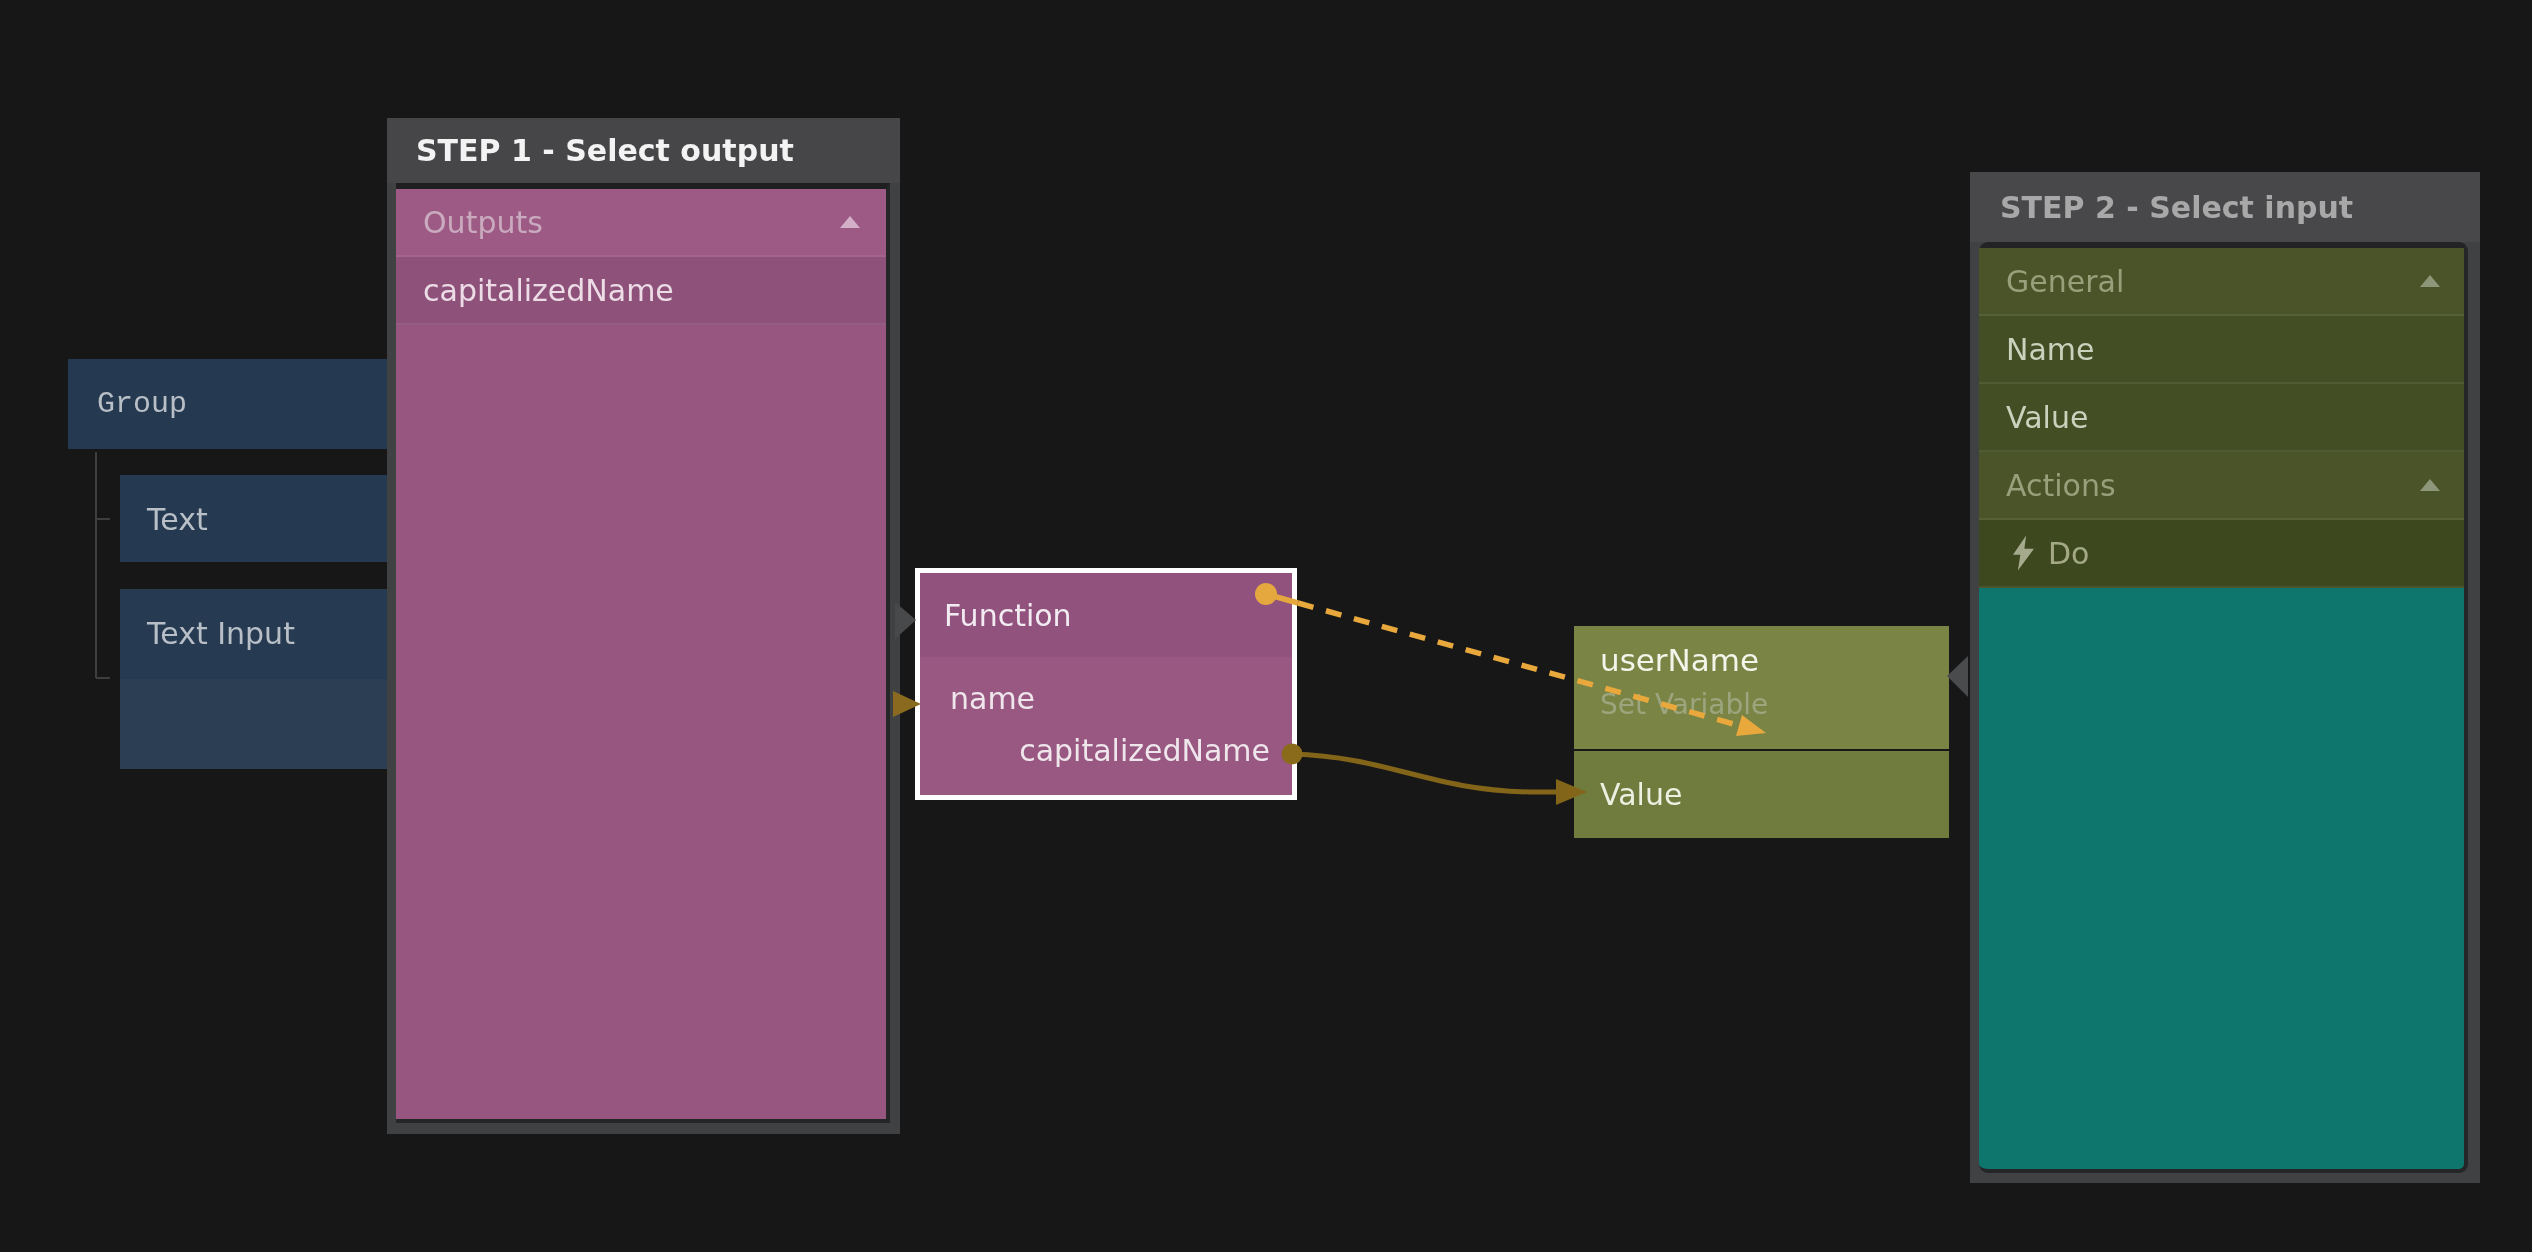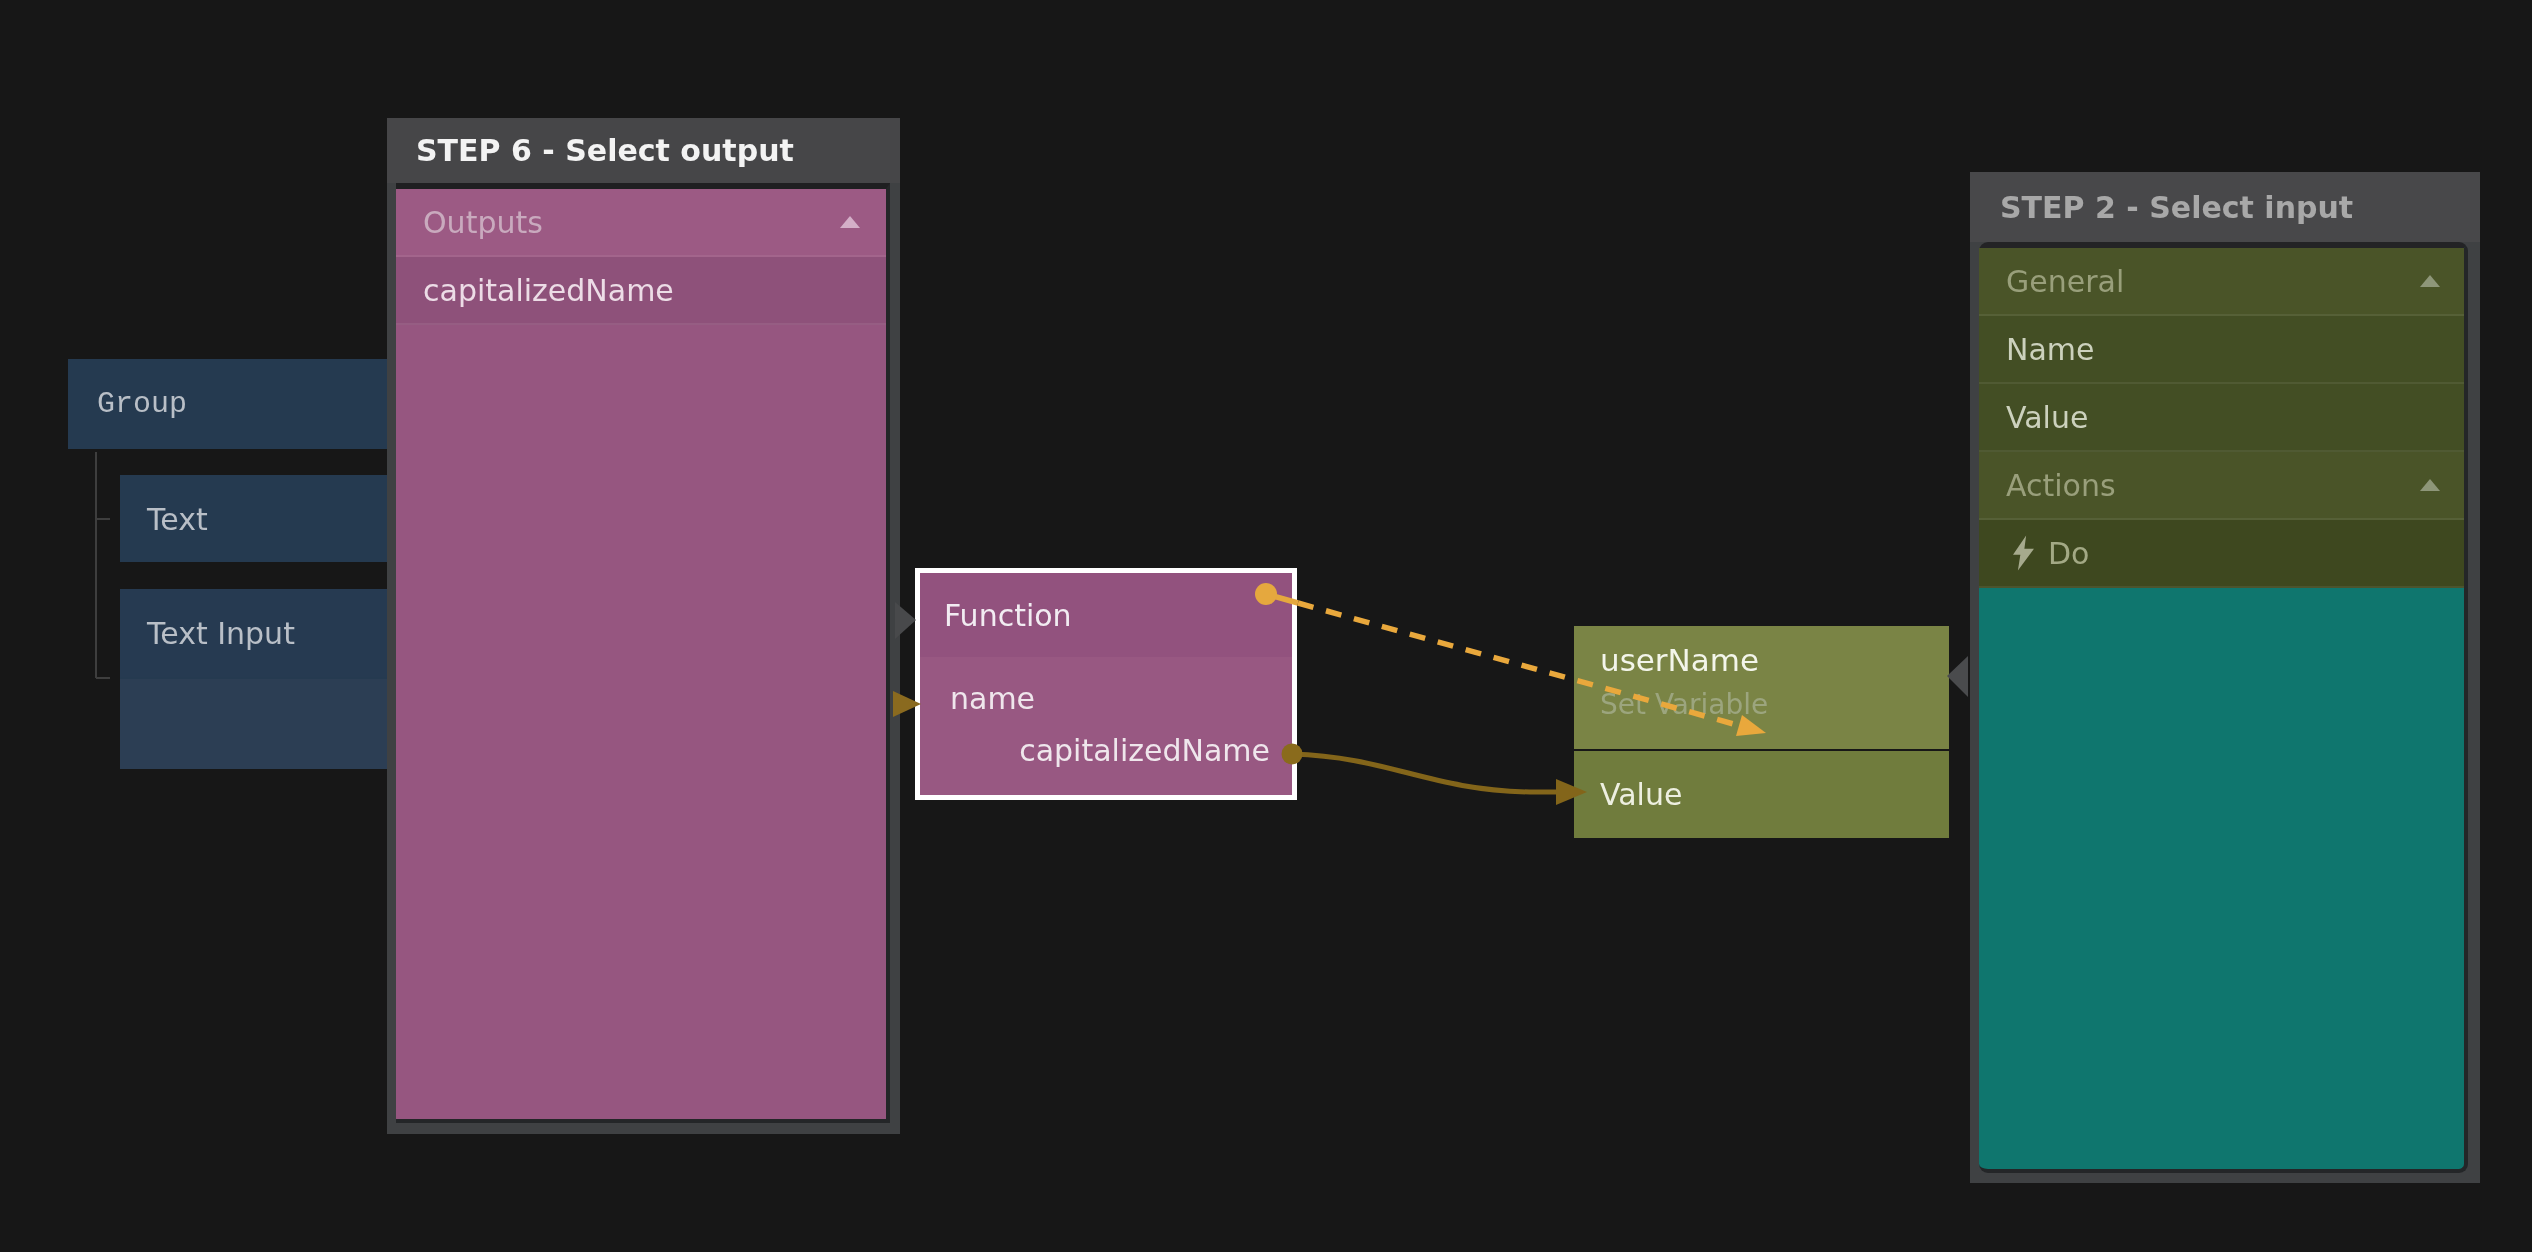--- a/index.html
+++ b/index.html
@@ -77,21 +77,21 @@
     <div class="ti-header"></div>
     <div class="ti-body"></div>
     <span class="nv-label">Text Input</span>
   </div>
   <div id="text-node" class="nv-node">
     <span class="nv-label">Text</span>
   </div>
 
   <div id="step1-panel" class="panel">
     <div class="panel-header">
-      <span>STEP 6 - Select output</span>
+      <span>STEP 1 - Select output</span>
     </div>
     <div id="step1-list">
       <div class="row s1-section">
         <span>Outputs</span>
         <span class="spacer"></span>
         <span class="tri-up"></span>
       </div>
       <div class="row s1-item">
         <span>capitalizedName</span>
       </div>

